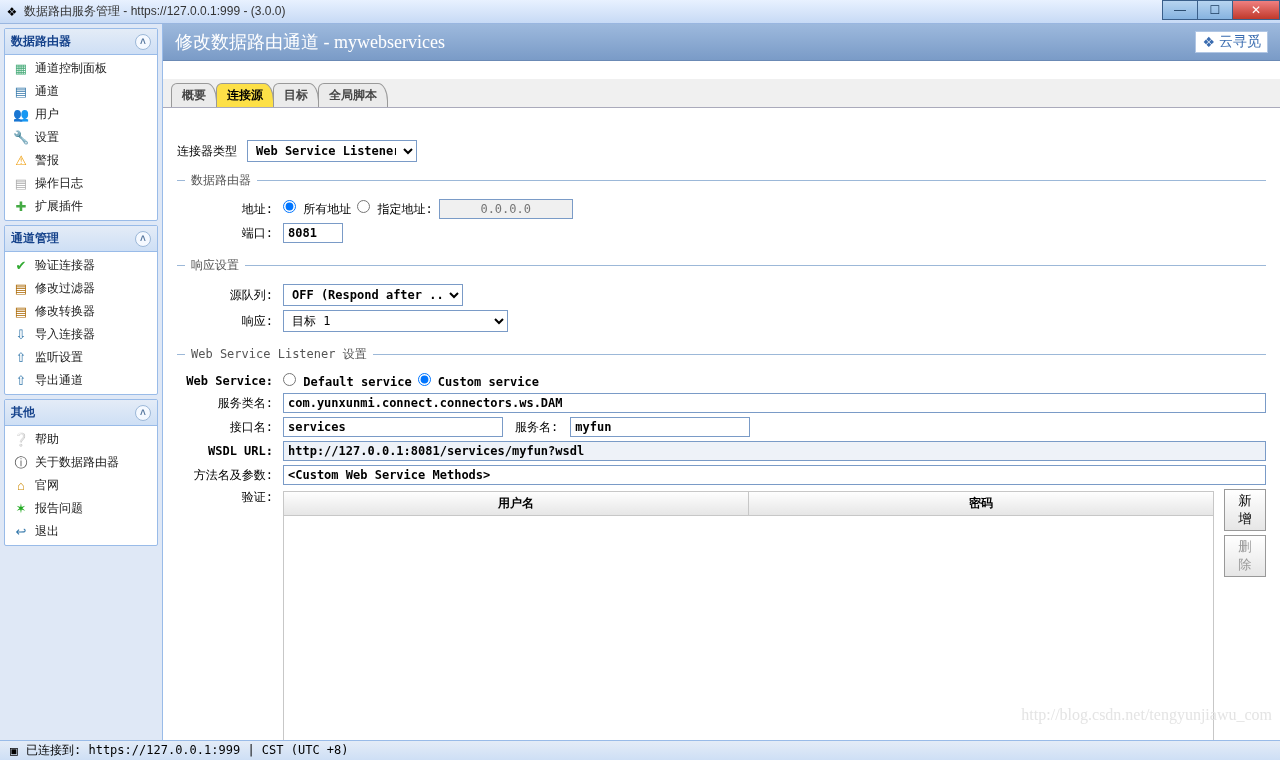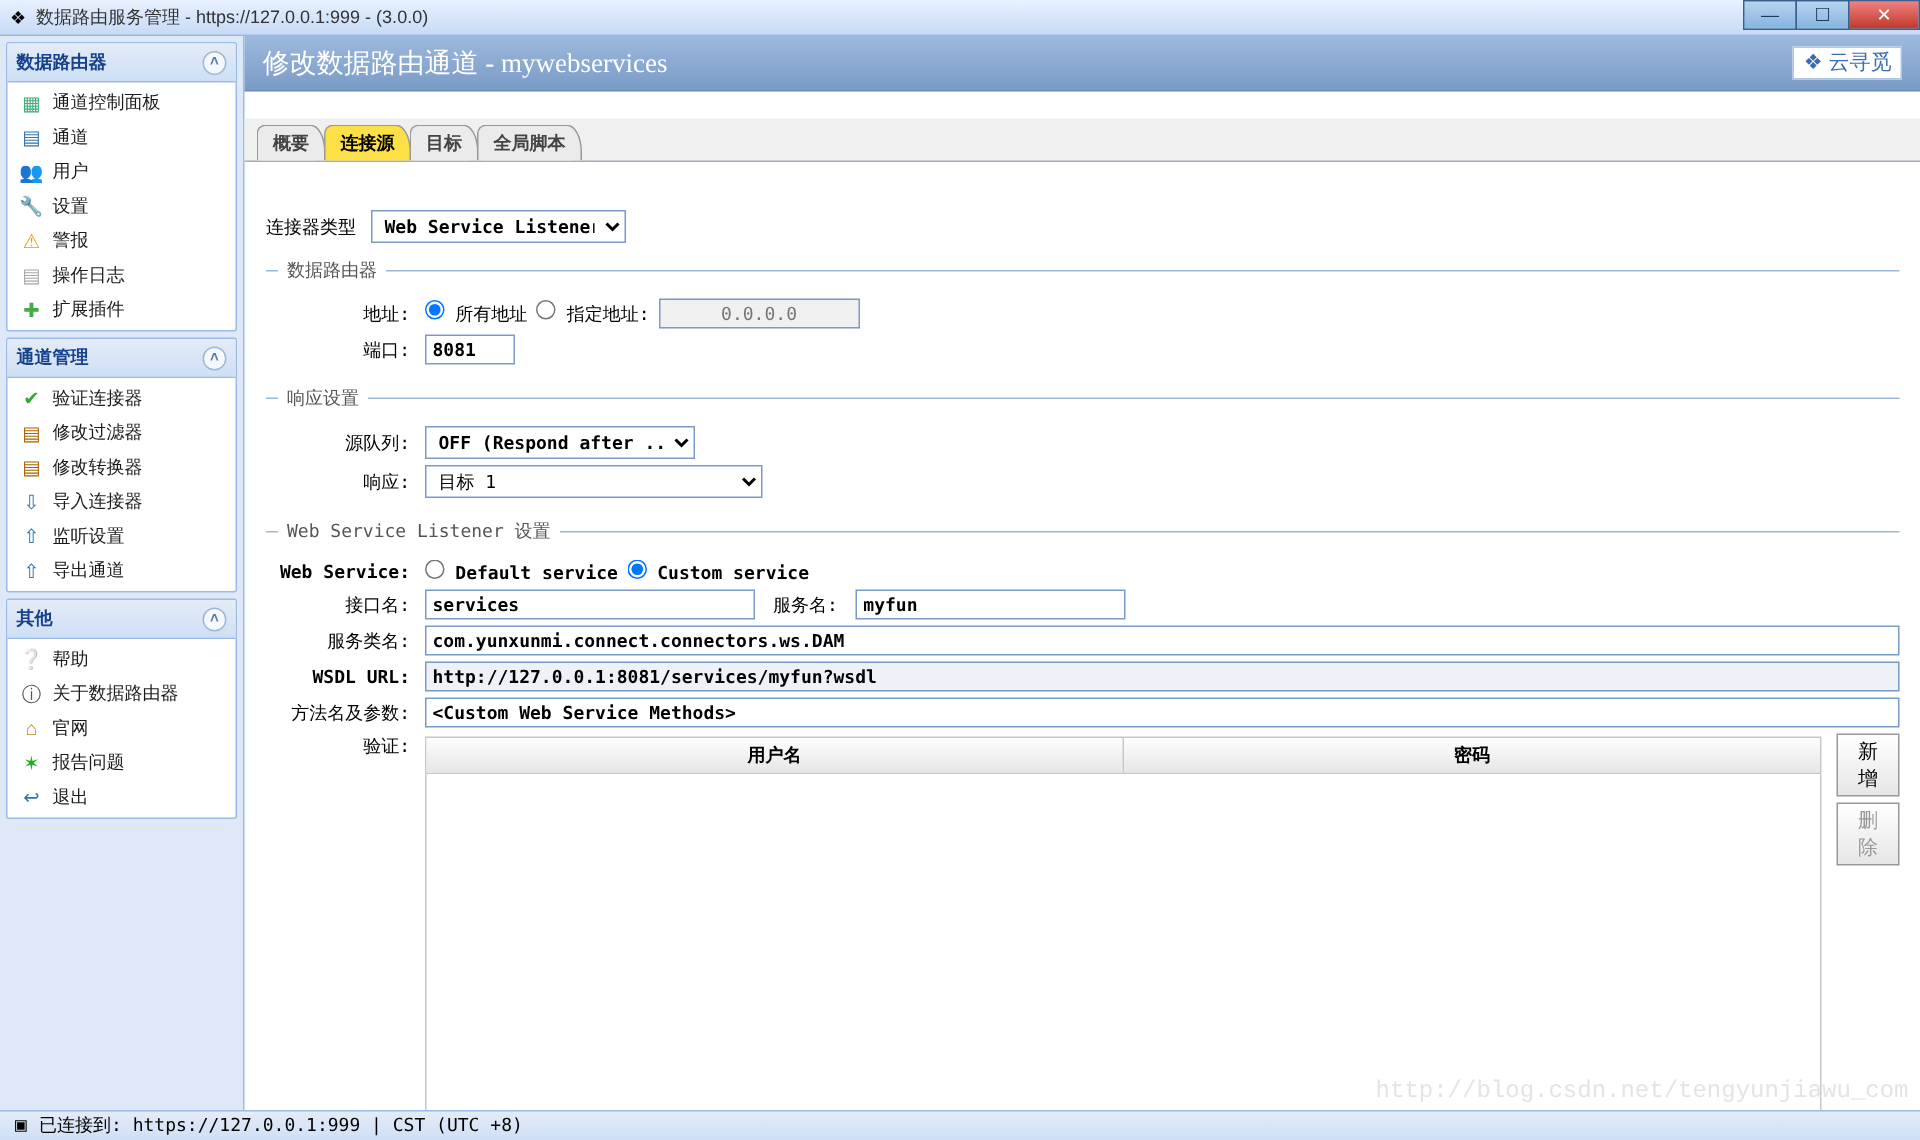--- a/index.html
+++ b/index.html
@@ -207,22 +207,22 @@
 .statusbar {
   height:20px;
   background: linear-gradient(#e4ecf7,#cedff5);
   border-top:1px solid #99bbe8;
   padding: 2px 6px;
   font-family: "SimSun", monospace;
   font-size:12px;
   display:flex; align-items:center; gap:4px;
 }
 .watermark {
-  position:absolute; bottom:4px; right:8px;
-  color:#e4e4e4; font-size:16px; font-family: Liberation Mono, monospace;
+  position:absolute; bottom:16px; right:8px;
+  color:#e4e4e4; font-size:16px; font-family: Liberation Serif, serif;
   pointer-events:none;
 }
 </style>
 </head>
 <body>
 
 <div class="titlebar">
   <span class="app-icon">❖</span>
   <span class="title-text">数据路由服务管理 - https://127.0.0.1:999 - (3.0.0)</span>
   <div class="win-controls">
@@ -388,28 +388,28 @@
       </fieldset>
 
       <fieldset>
         <legend>Web Service Listener 设置</legend>
         <div class="form-row">
           <span class="form-label" style="font-weight:bold">Web Service:</span>
           <label><input type="radio" name="ws" style=""> <span style="font-weight:bold">Default service</span></label>
           <label><input type="radio" name="ws" checked="" style=""> <span style="font-weight:bold">Custom service</span></label>
         </div>
         <div class="form-row">
+          <span class="form-label">服务类名:</span>
+          <input type="text" class="bold" style="flex: 1 1 0%;" value="com.yunxunmi.connect.connectors.ws.DAM">
+        </div>
+        <div class="form-row">
           <span class="form-label">接口名:</span>
           <input type="text" class="bold" style="width: 220px;" value="services">
           <span style="padding:0 6px">服务名:</span>
           <input type="text" class="bold" style="width: 180px;" value="myfun">
-        </div>
-        <div class="form-row">
-          <span class="form-label">服务类名:</span>
-          <input type="text" class="bold" style="flex: 1 1 0%;" value="com.yunxunmi.connect.connectors.ws.DAM">
         </div>
         <div class="form-row">
           <span class="form-label" style="font-weight:bold">WSDL URL:</span>
           <input type="text" class="bold" style="flex: 1 1 0%; background: rgb(238, 242, 248);" value="http://127.0.0.1:8081/services/myfun?wsdl">
         </div>
         <div class="form-row">
           <span class="form-label">方法名及参数:</span>
           <input type="text" class="bold" style="flex: 1 1 0%;" value="&lt;Custom Web Service Methods&gt;">
         </div>
         <div class="form-row" style="align-items:flex-start">

